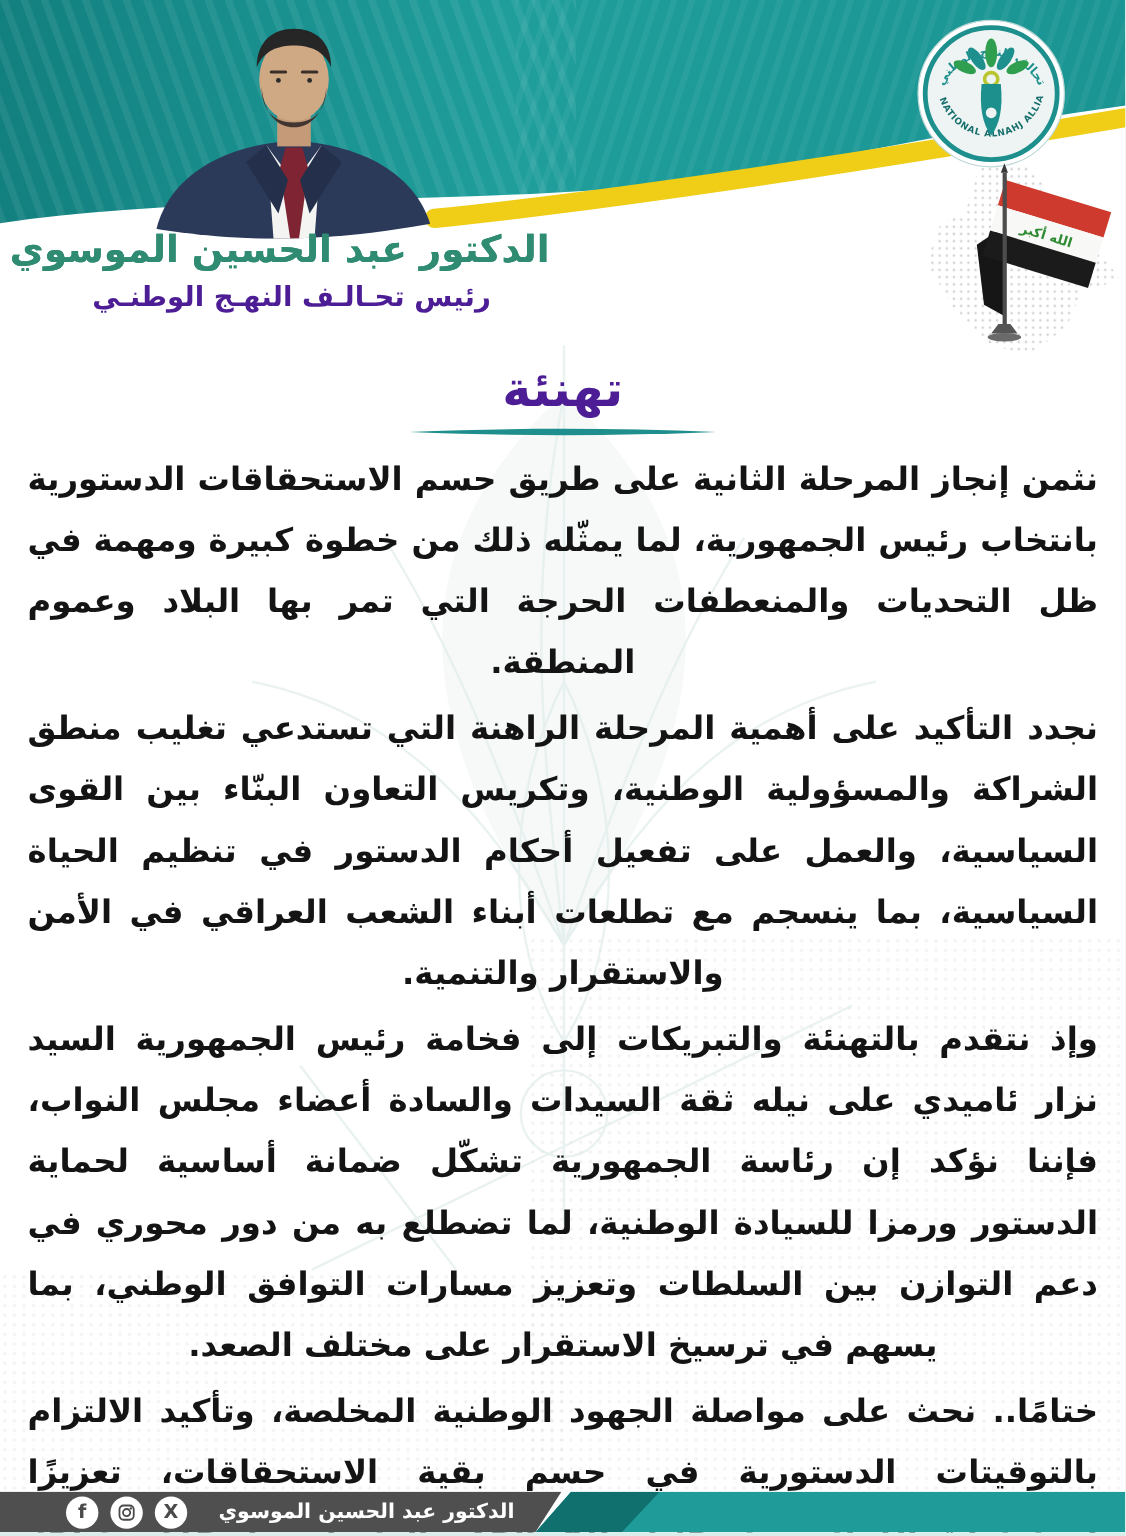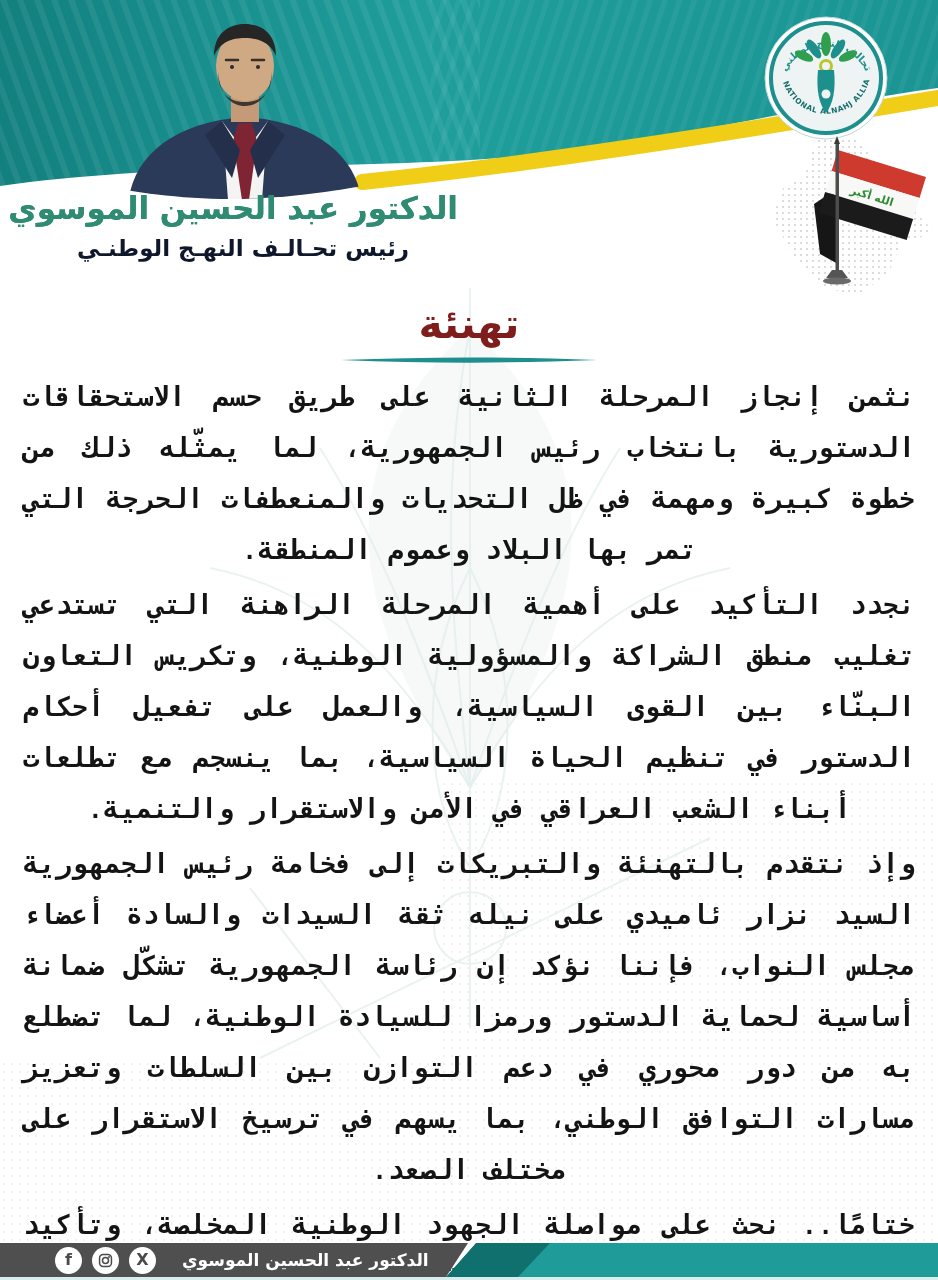--- a/index.html
+++ b/index.html
@@ -14,31 +14,31 @@
   .dots-a{left:440px;right:0;top:780px;height:465px;}
   .dots-b{left:0;width:470px;top:1060px;height:185px;}
 
   .header-art{position:absolute;left:0;top:0;z-index:1;}
   .watermark{position:absolute;left:170px;top:268px;z-index:0;}
 
   
   .name-block{position:absolute;left:28px;top:190px;width:430px;text-align:center;z-index:2;}
   .name-calligraphy{font-size:31px;font-weight:bold;color:#2f8b72;white-space:nowrap;direction:rtl;
                     text-shadow:0 0 .4px #2f8b72;}
-  .person-title{margin-top:9px;font-size:23px;font-weight:bold;color:#0f172a;direction:rtl;text-align:center;}
+  .person-title{margin-top:9px;font-size:23px;font-weight:bold;color:#4c1d95;direction:rtl;text-align:center;}
 
   
   .heading-wrap{position:absolute;left:0;right:0;top:300px;text-align:center;z-index:2;}
-  .heading{font-size:41px;font-weight:bold;color:#7f1d1d;direction:rtl;margin:0;line-height:48px;}
+  .heading{font-size:41px;font-weight:bold;color:#4c1d95;direction:rtl;margin:0;line-height:48px;}
   .heading-divider{display:block;margin:8px auto 0;}
 
   
   .body-text{position:absolute;left:23px;right:23px;top:374px;z-index:2;direction:rtl;
              color:#141414;font-weight:bold;font-size:27px;line-height:51px;}
-  .body-text p{margin:0 0 4px 0;text-align:justify;text-align-last:center;font-family:Liberation Mono, monospace;}
+  .body-text p{margin:0 0 4px 0;text-align:justify;text-align-last:center;}
 
   
   .footer-line{position:absolute;left:0;bottom:0;width:100%;height:3px;background:#d9eeec;z-index:3;}
   .footer-gray{position:absolute;left:0;bottom:3px;width:468px;height:34px;background:#4f4f4f;z-index:3;
                clip-path:polygon(0 0,100% 0,calc(100% - 22px) 100%,0 100%);
                display:flex;align-items:center;padding-left:55px;box-sizing:border-box;gap:10px;overflow:hidden;}
   .footer-teal{position:absolute;right:0;bottom:3px;width:492px;height:34px;background:#1f9b99;z-index:2;
                clip-path:polygon(30px 0,100% 0,100% 100%,0 100%);}
   .footer-teal i{position:absolute;left:0;top:0;width:104px;height:100%;background:#10706e;
                  clip-path:polygon(30px 0,104px 0,72px 100%,0 100%);}

